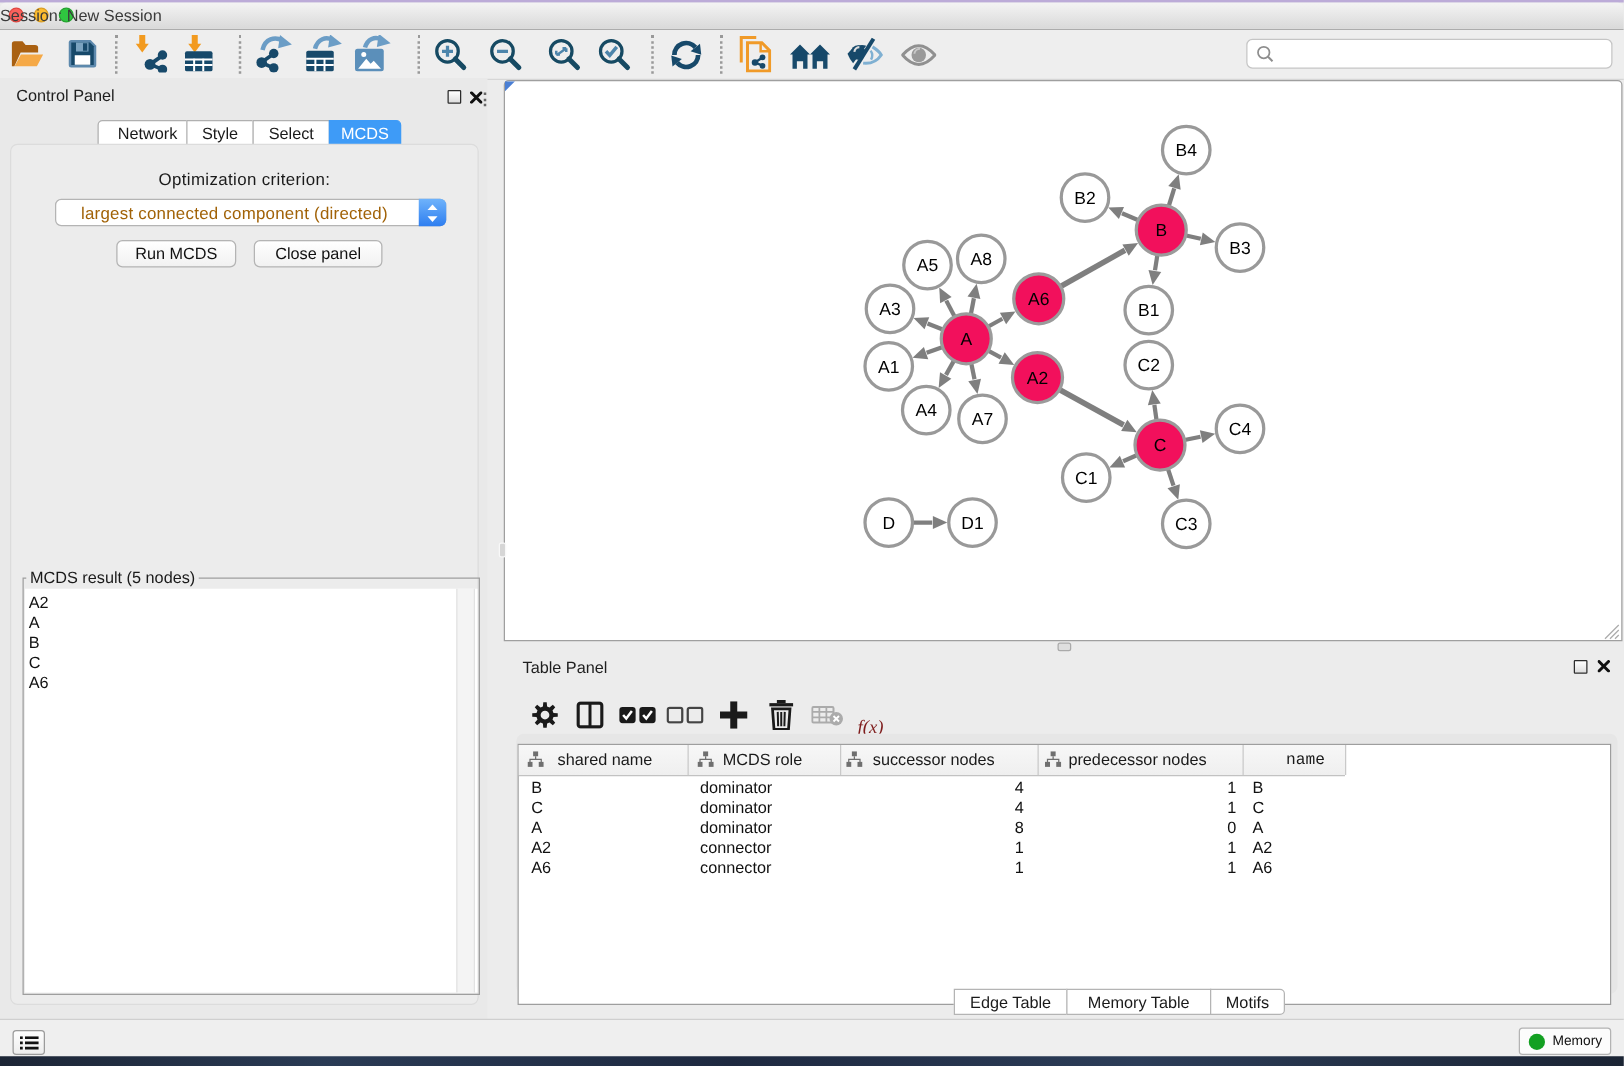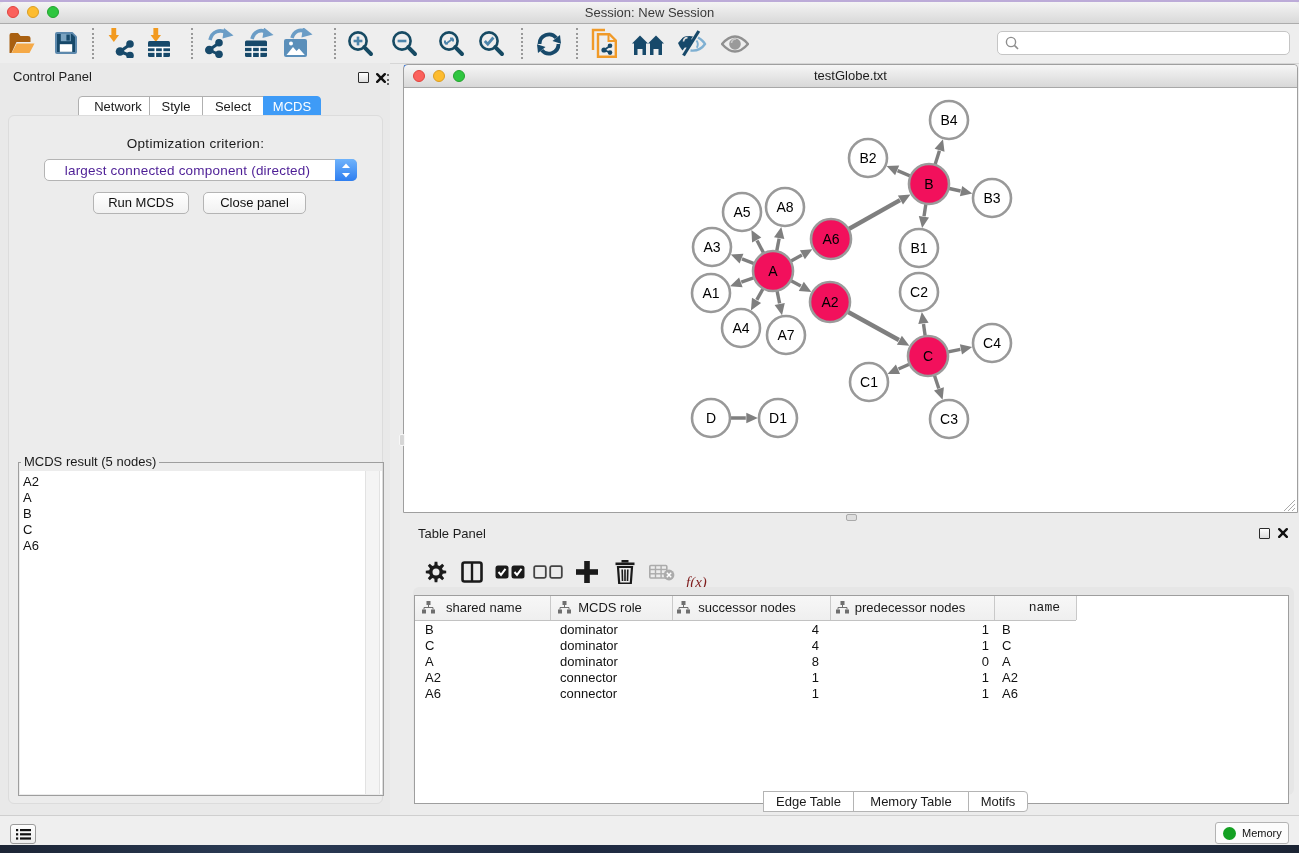--- a/index.html
+++ b/index.html
@@ -5,41 +5,41 @@
 html,body{margin:0;padding:0;}
 body{width:1299px;height:853px;position:relative;overflow:hidden;
   font-family:"Liberation Sans",sans-serif;background:#ececec;}
 .abs{position:absolute;}
 
 #topline{left:0;top:0;width:1299px;height:2px;background:#bcabd8;}
 #navy{left:0;top:845px;width:1299px;height:8px;background:linear-gradient(90deg,#1c2535,#2a3b55 20%,#1e2940 45%,#2c3d58 70%,#1b2434);}
 
 #titlebar{left:0;top:2px;width:1299px;height:21px;border-radius:5px 5px 0 0;
   background:linear-gradient(#f4f4f4,#d9d9d9);border-bottom:1px solid #acacac;}
-#titlebar .t{width:100%;text-align:center;top:3px;font-size:13px;color:#3a3a3a;}
+#titlebar .t{width:100%;top:3px;font-size:13px;color:#3a3a3a;}
 .light{width:12px;height:12px;border-radius:50%;box-sizing:border-box;}
 .red{background:#fb615c;border:1px solid #e0443e;}
 .yel{background:#fdbc2f;border:1px solid #db9e23;}
 .grn{background:#2fc640;border:1px solid #24a32f;}
 
 #toolbar{left:0;top:24px;width:1299px;height:39px;background:#eeeeee;border-bottom:1px solid #d6d6d6;}
 .vsep{top:4px;height:31px;width:0;border-left:2px dotted #999;}
 .ticon{transform:translate(-50%,-50%);}
 #search{left:997px;top:7px;width:291px;height:22px;background:#fff;border:1px solid #c5c5c5;border-radius:5px;}
 
 #cpanel{left:0;top:63px;width:390px;height:752px;background:#e9e9e9;}
 #cpanel .hdr{left:13px;top:6px;font-size:13px;color:#1e1e1e;}
 .flt{width:11px;height:11px;border:1.6px solid #2c2c2c;border-radius:1px;box-sizing:border-box;background:linear-gradient(#fff,#ddd);}
 .tab{box-sizing:border-box;height:21px;border:1px solid #b0b0b0;background:#fff;
   font-size:13px;color:#1a1a1a;text-align:center;line-height:19px;}
 .tabsel{background:#3e9bf7;color:#fff;border-color:#3e9bf7;}
 #cpane{left:8px;top:52px;width:375px;height:689px;background:#ececec;border:1px solid #dcdcdc;border-radius:6px;box-sizing:border-box;}
 #optlab{left:0;top:20px;width:100%;text-align:center;font-size:13.5px;letter-spacing:0.3px;color:#1a1a1a;}
 #combo{left:35px;top:43px;width:313px;height:22px;background:#fff;border:1px solid #b4b4b4;border-radius:5px;box-sizing:border-box;}
-#combo .txt{width:285px;text-align:center;top:3px;font-size:13.5px;letter-spacing:0.2px;color:#4c1d95;}
+#combo .txt{width:285px;text-align:center;top:3px;font-size:13.5px;letter-spacing:0.2px;color:#a16207;}
 #combocap{right:-1px;top:-1px;width:22px;height:22px;border-radius:0 5px 5px 0;
   background:linear-gradient(#6fb3fb,#2e7ef0);}
 .btn{box-sizing:border-box;height:22px;background:linear-gradient(#ffffff,#f1f1f1);border:1px solid #b4b4b4;border-radius:5px;
   font-size:13px;color:#111;text-align:center;line-height:20px;}
 #fieldset{left:9px;top:346px;width:366px;height:334px;border:1px solid #9e9e9e;box-sizing:border-box;}
 #legend{left:2px;top:-9px;background:#ececec;padding:0 3px;font-size:13px;color:#1a1a1a;}
 #mlist{left:1px;top:8px;width:362px;height:323px;background:#fff;font-size:13px;color:#111;line-height:16px;padding:3px 0 0 3px;box-sizing:border-box;}
 #mscroll{right:3px;top:8px;width:15px;height:323px;background:#f4f4f4;border-left:1px solid #e2e2e2;border-right:1px solid #e2e2e2;box-sizing:border-box;}
 
 #statusline{left:0;top:815px;width:1299px;height:1px;background:#cfcfcf;}
@@ -258,26 +258,20 @@
     <div class="abs" id="legend">MCDS result (5 nodes)</div>
     <div class="abs" id="mlist">A2<br>A<br>B<br>C<br>A6</div>
     <div class="abs" id="mscroll"></div>
   </div>
 </div>
 </div>
 <div class="abs" id="netwin">
 <svg class="abs" style="left:0px;top:0px" width="8" height="8" viewBox="0 0 8 8">
       <path d="M0,0 h8 L0,8 Z" fill="#4a7fd4"></path>
     </svg>
-    <div class="abs" id="nettitle">
-  <div class="abs light red" style="left:8.5px;top:5px;"></div>
-  <div class="abs light yel" style="left:28.5px;top:5px;"></div>
-  <div class="abs light grn" style="left:49px;top:5px;"></div>
-  <div class="abs t">testGlobe.txt</div>
-</div>
 <svg class="abs" style="left:1.5px;top:23px" width="893" height="426" viewBox="0 0 893 426">
 <style>
 .wn{fill:#fff;stroke:#999;stroke-width:2.6;}
 .pn{fill:#f2105c;stroke:#9b9b9b;stroke-width:2.6;}
 .nl text{font-family:"Liberation Sans",sans-serif;font-size:14px;fill:#000;text-anchor:middle;}
 </style>
 <g stroke="#7f7f7f">
 <line x1="367.0" y1="183.0" x2="351.0" y2="152.5" stroke-width="3.4"></line>
 <line x1="367.0" y1="183.0" x2="373.1" y2="150.6" stroke-width="3.4"></line>
 <line x1="367.0" y1="183.0" x2="336.0" y2="170.8" stroke-width="3.4"></line>

